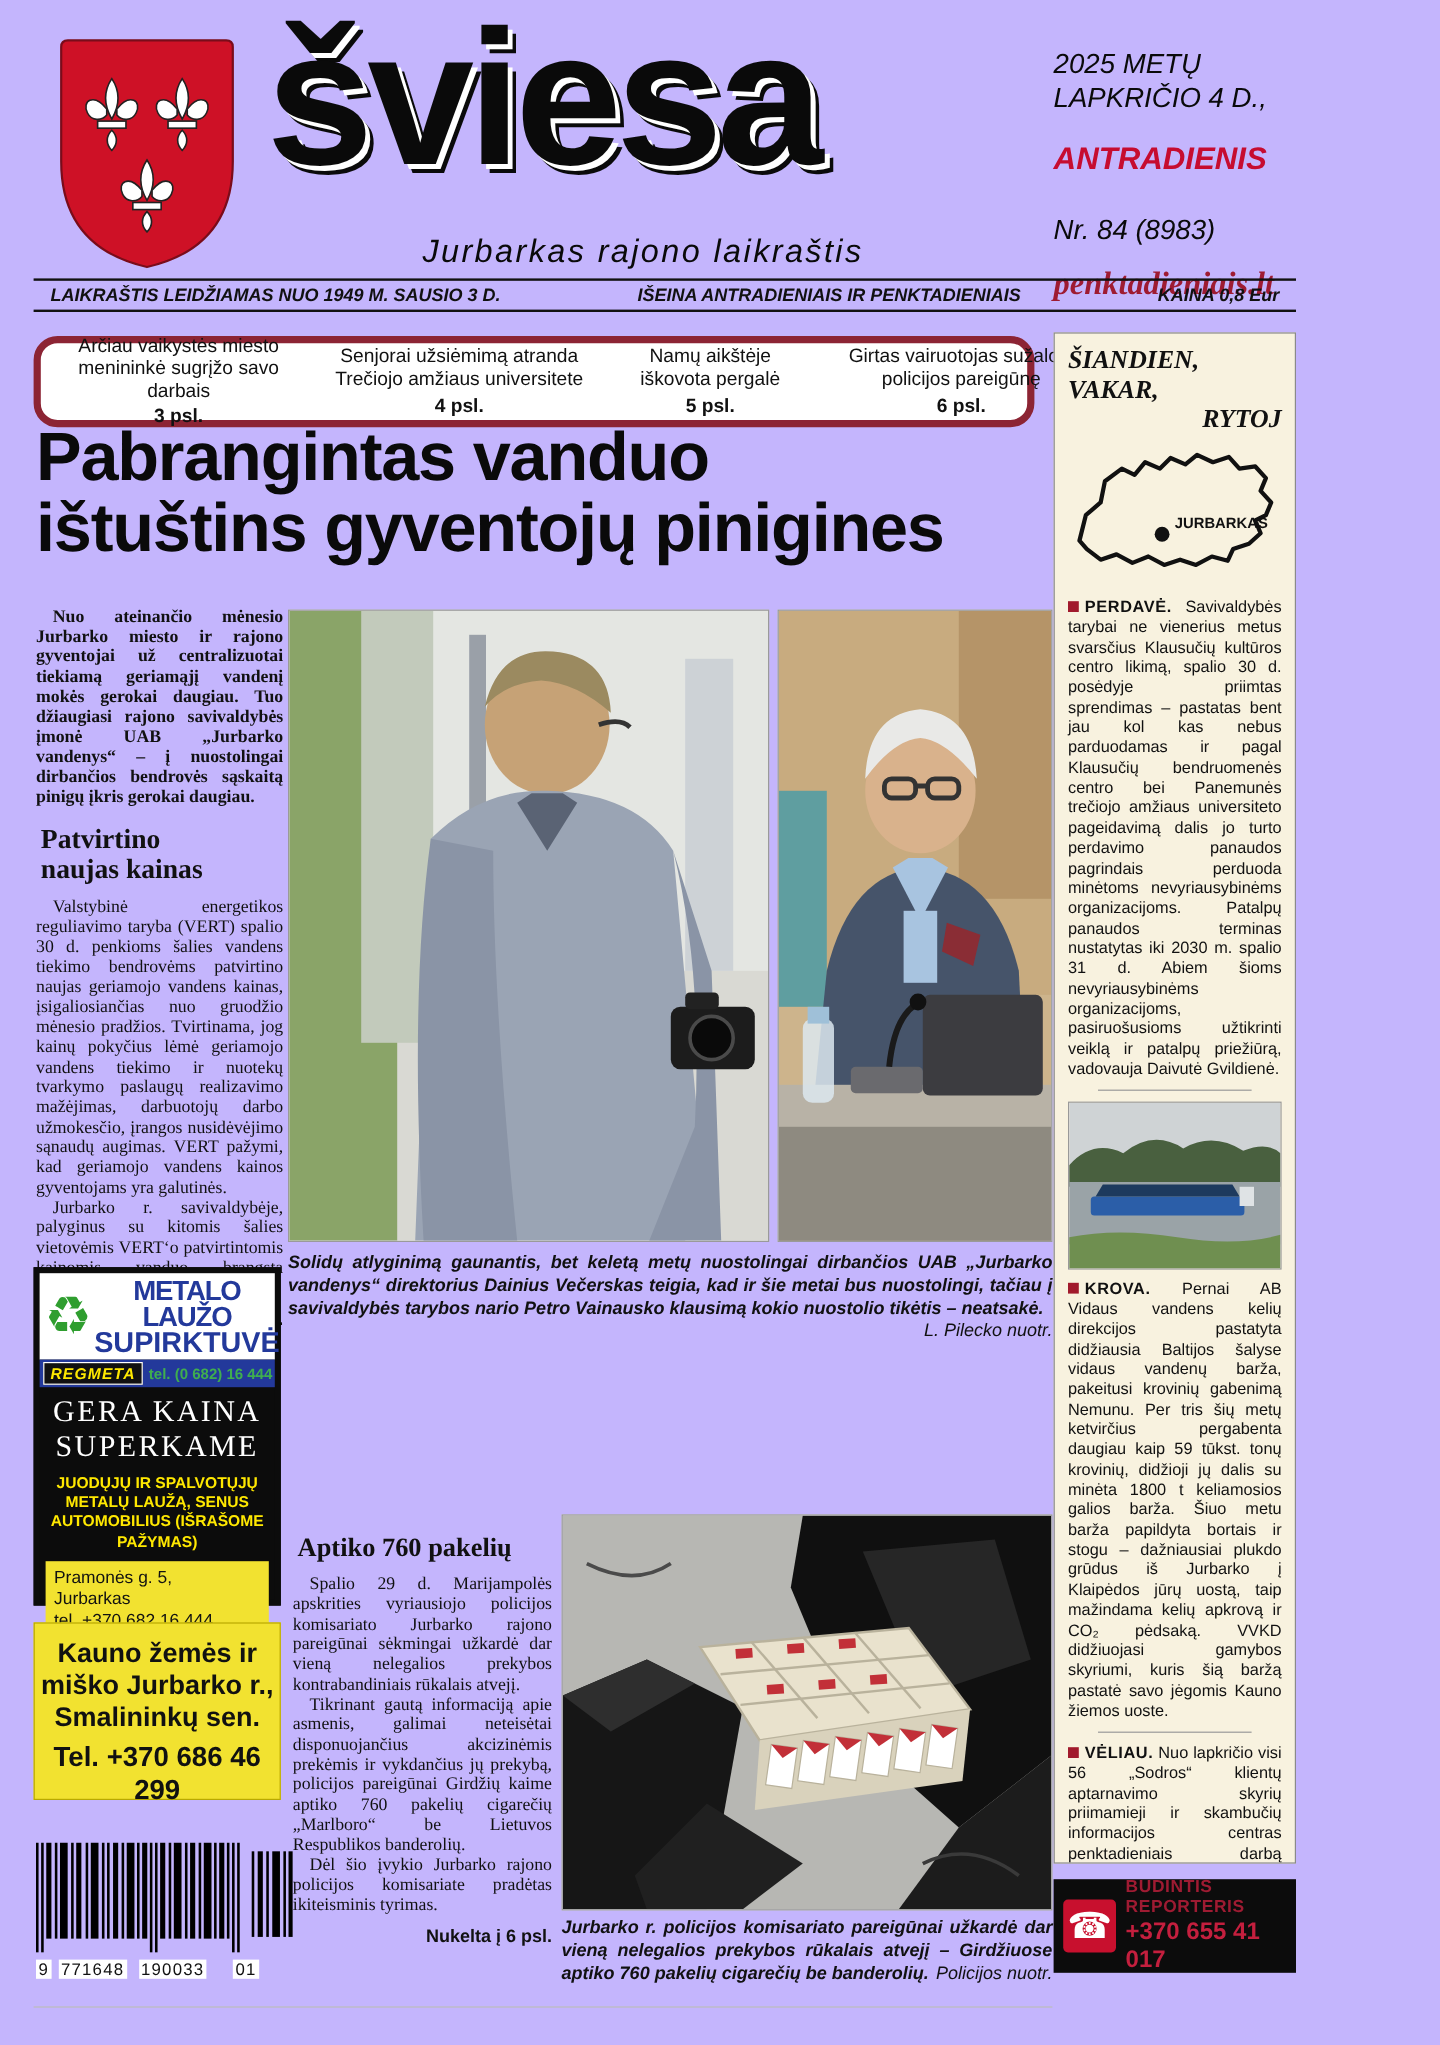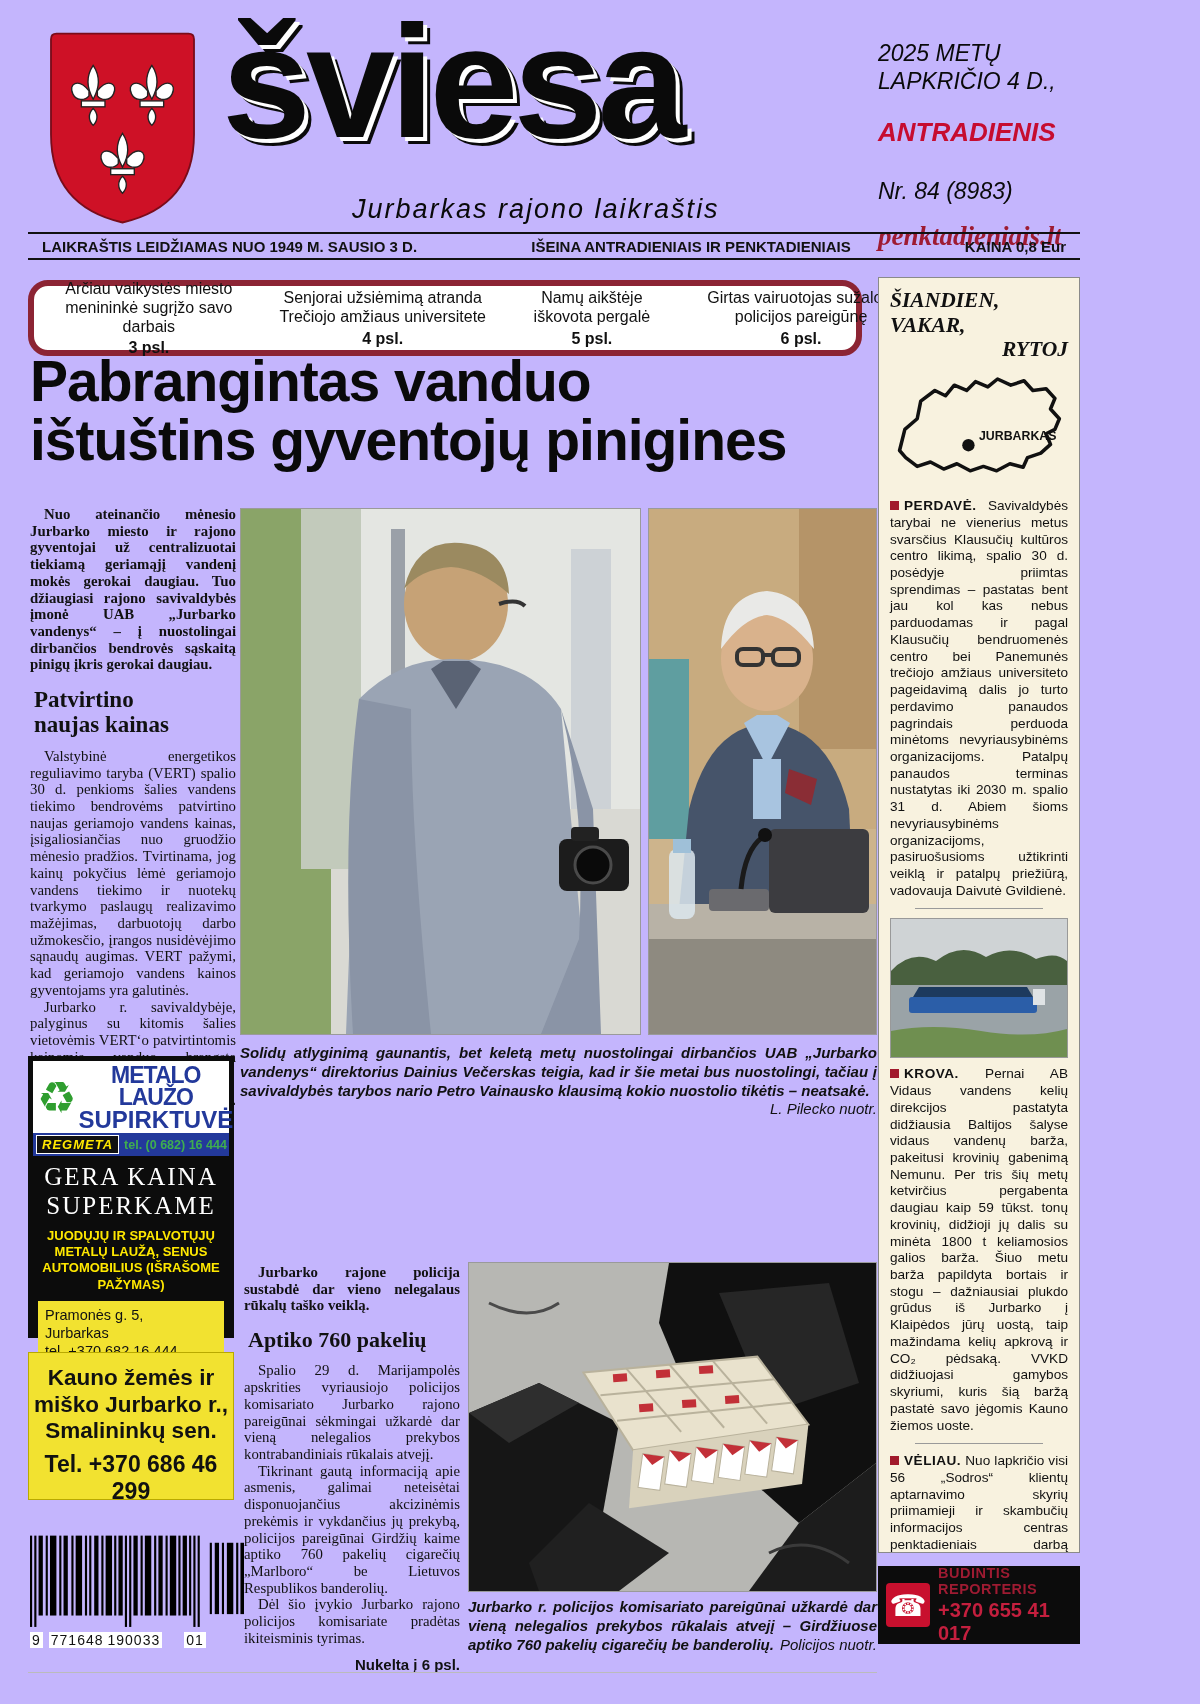--- a/index.html
+++ b/index.html
@@ -15,21 +15,21 @@
   #tagline{left:352px;top:194px;width:430px;font-style:italic;font-size:27px;letter-spacing:2px;color:#0a0a0a;}
   #mast-right{left:878px;top:40px;width:215px;}
   .date-line{font-style:italic;font-size:23px;line-height:1.2;color:#0a0a0a;}
   .weekday{font-style:italic;font-weight:bold;font-size:26px;color:#c60c30;margin-top:22px;}
   .issue{font-style:italic;font-size:23px;margin-top:30px;color:#0a0a0a;}
   .website{font-family:"Liberation Serif",serif;font-style:italic;font-weight:bold;font-size:27px;color:#9e1b32;margin-top:16px;}
 
   
   #infobar{left:28px;top:232px;width:1052px;height:28px;border-top:2px solid #111;border-bottom:2px solid #111;
            display:flex;justify-content:space-between;align-items:center;padding:0 14px;box-sizing:border-box;}
-  .info-txt{font-weight:bold;font-size:15px;white-space:nowrap;}
+  .info-txt{font-style:italic;font-weight:bold;font-size:15px;white-space:nowrap;}
 
   
   #teasers{left:28px;top:280px;width:834px;height:76px;border:6px solid #8c2434;border-radius:20px;
            display:flex;align-items:center;background:#fff;box-sizing:border-box;justify-content:space-between;}
   .teaser{text-align:center;font-size:16px;line-height:1.2;padding:0 8px;}
   .teaser .t1{display:block;}
   .teaser .pg{display:block;font-weight:bold;margin-top:2px;}
   .tz1{flex:0 0 26%;} .tz2{flex:0 0 27%;} .tz3{flex:0 0 20%;} .tz4{flex:0 0 27%;}
 
   
@@ -366,28 +366,27 @@
           <rect x="259" y="10" width="6" height="100"></rect>
         <rect x="269" y="10" width="3" height="100"></rect>
           <rect x="276" y="10" width="9" height="100"></rect>
         <rect x="289" y="10" width="3" height="100"></rect>
           <rect x="295" y="10" width="5" height="100"></rect>
       </g>
     </svg>
     <div class="bc-digits">
       <span>9</span>
       <span style="margin-left:6px">771648</span>
-      <span style="margin-left:0">190033</span>
+      <span style="margin-left:10px">190033</span>
       <span style="margin-left:22px">01</span>
     </div>
   </div>
 
 
   <div class="abs serif-col" id="a2col">
-    <p class="lead">Jurbarko rajone policija sustabdė dar vieno nelegalaus rūkalų taško veiklą.</p>
     <div class="subhead">Aptiko 760 pakelių</div>
     <p>Spalio 29 d. Marijampolės apskrities vyriausiojo policijos komisariato Jurbarko rajono pareigūnai sėkmingai užkardė dar vieną nelegalios prekybos kontrabandiniais rūkalais atvejį.</p>
     <p>Tikrinant gautą informaciją apie asmenis, galimai neteisėtai disponuojančius akcizinėmis prekėmis ir vykdančius jų prekybą, policijos pareigūnai Girdžių kaime aptiko 760 pakelių cigarečių „Marlboro“ be Lietuvos Respublikos banderolių.</p>
     <p>Dėl šio įvykio Jurbarko rajono policijos komisariate pradėtas ikiteisminis tyrimas.</p>
     <div class="nukelta">Nukelta į 6 psl.</div>
   </div>
 
   <div class="abs photo" id="photo4">
     <svg width="407" height="328" viewBox="0 0 407 328">
       <rect width="407" height="328" fill="#b7b7b3"></rect>

